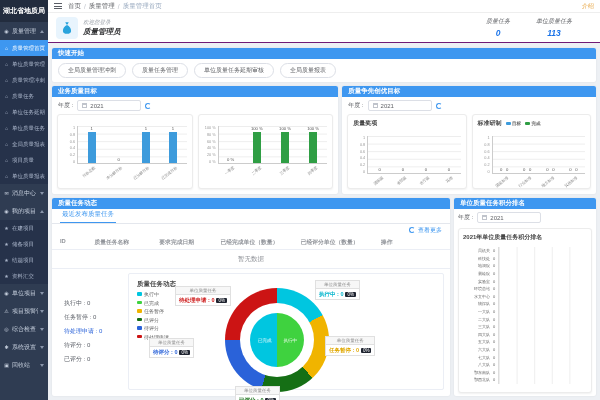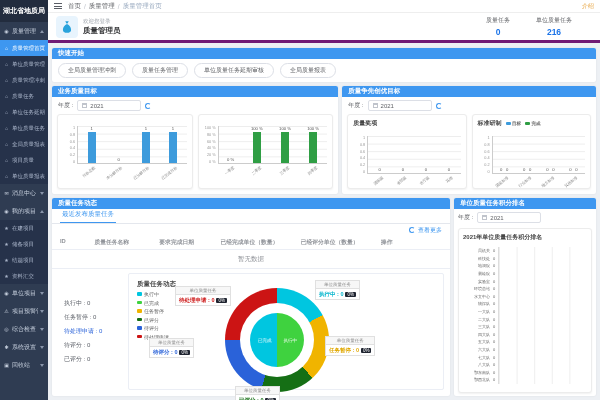--- a/index.html
+++ b/index.html
@@ -23,21 +23,21 @@
   
   .main { position:absolute; left:48px; top:0; right:0; bottom:0; }
   .topbar { height:13px; background:#fff; border-bottom:1px solid #eee; display:flex; align-items:center; padding:0 6px; gap:6px; }
   .burger { width:8px; display:flex; flex-direction:column; gap:1.5px; cursor:pointer; }
   .burger i { height:1px; background:#5a5e66; }
   .crumbs { display:flex; align-items:center; gap:3px; font-size:6.5px; color:#606266; }
   .crumbs .sep { color:#c0c4cc; }
   .crumbs .last { color:#97a8be; }
   .intro { margin-left:auto; font-size:6px; color:#e6a23c; cursor:pointer; }
 
-  .welcome { height:30px; background:#fff; display:flex; align-items:center; padding:0 10px 0 8px; border-bottom:3px solid #701a75; }
+  .welcome { height:30px; background:#fff; display:flex; align-items:center; padding:0 10px 0 8px; border-bottom:1px solid #701a75;font-style:italic; }
   .bag { width:22px; height:22px; border-radius:4px; background:#e8f4fd; display:flex; align-items:center; justify-content:center; }
   .wtext { margin-left:5px; }
   .wtext .greet { font-size:5.5px; color:#9aa0a8; }
   .wtext .role { font-size:7.5px; color:#303133; font-weight:bold; margin-top:1px; }
   .wstats { margin-left:auto; display:flex; gap:26px; padding-right:18px; }
   .wstat { text-align:center; }
   .wstat .lab { font-size:6px; color:#606266; }
   .wstat .val { font-size:8.5px; color:#1a73e8; font-weight:bold; margin-top:2px; cursor:pointer; }
 
   .content { position:absolute; top:44px; left:0; right:0; bottom:0; padding:4px; display:flex; flex-direction:column; gap:4px; }
@@ -249,21 +249,21 @@
         <div class="greet">欢迎您登录</div>
         <div class="role">质量管理员</div>
       </div>
       <div class="wstats">
           <div class="wstat">
             <div class="lab">质量任务</div>
             <div class="val">0</div>
           </div>
           <div class="wstat">
             <div class="lab">单位质量任务</div>
-            <div class="val">216</div>
+            <div class="val">113</div>
           </div>
         </div>
     </div>
 
     <div class="content">
 
       <div class="panel">
         <div class="phead">快速开始</div>
         <div class="qs-body">
             <button class="qs-btn">全局质量管理冲刺</button>

